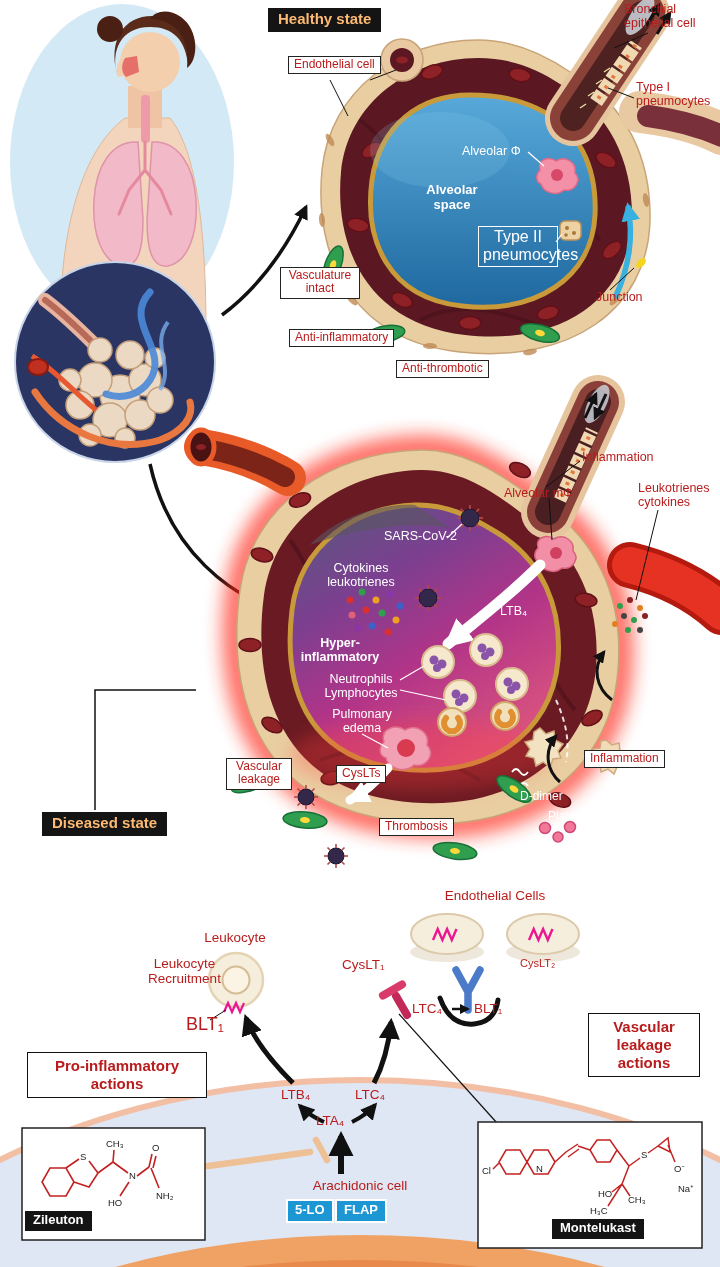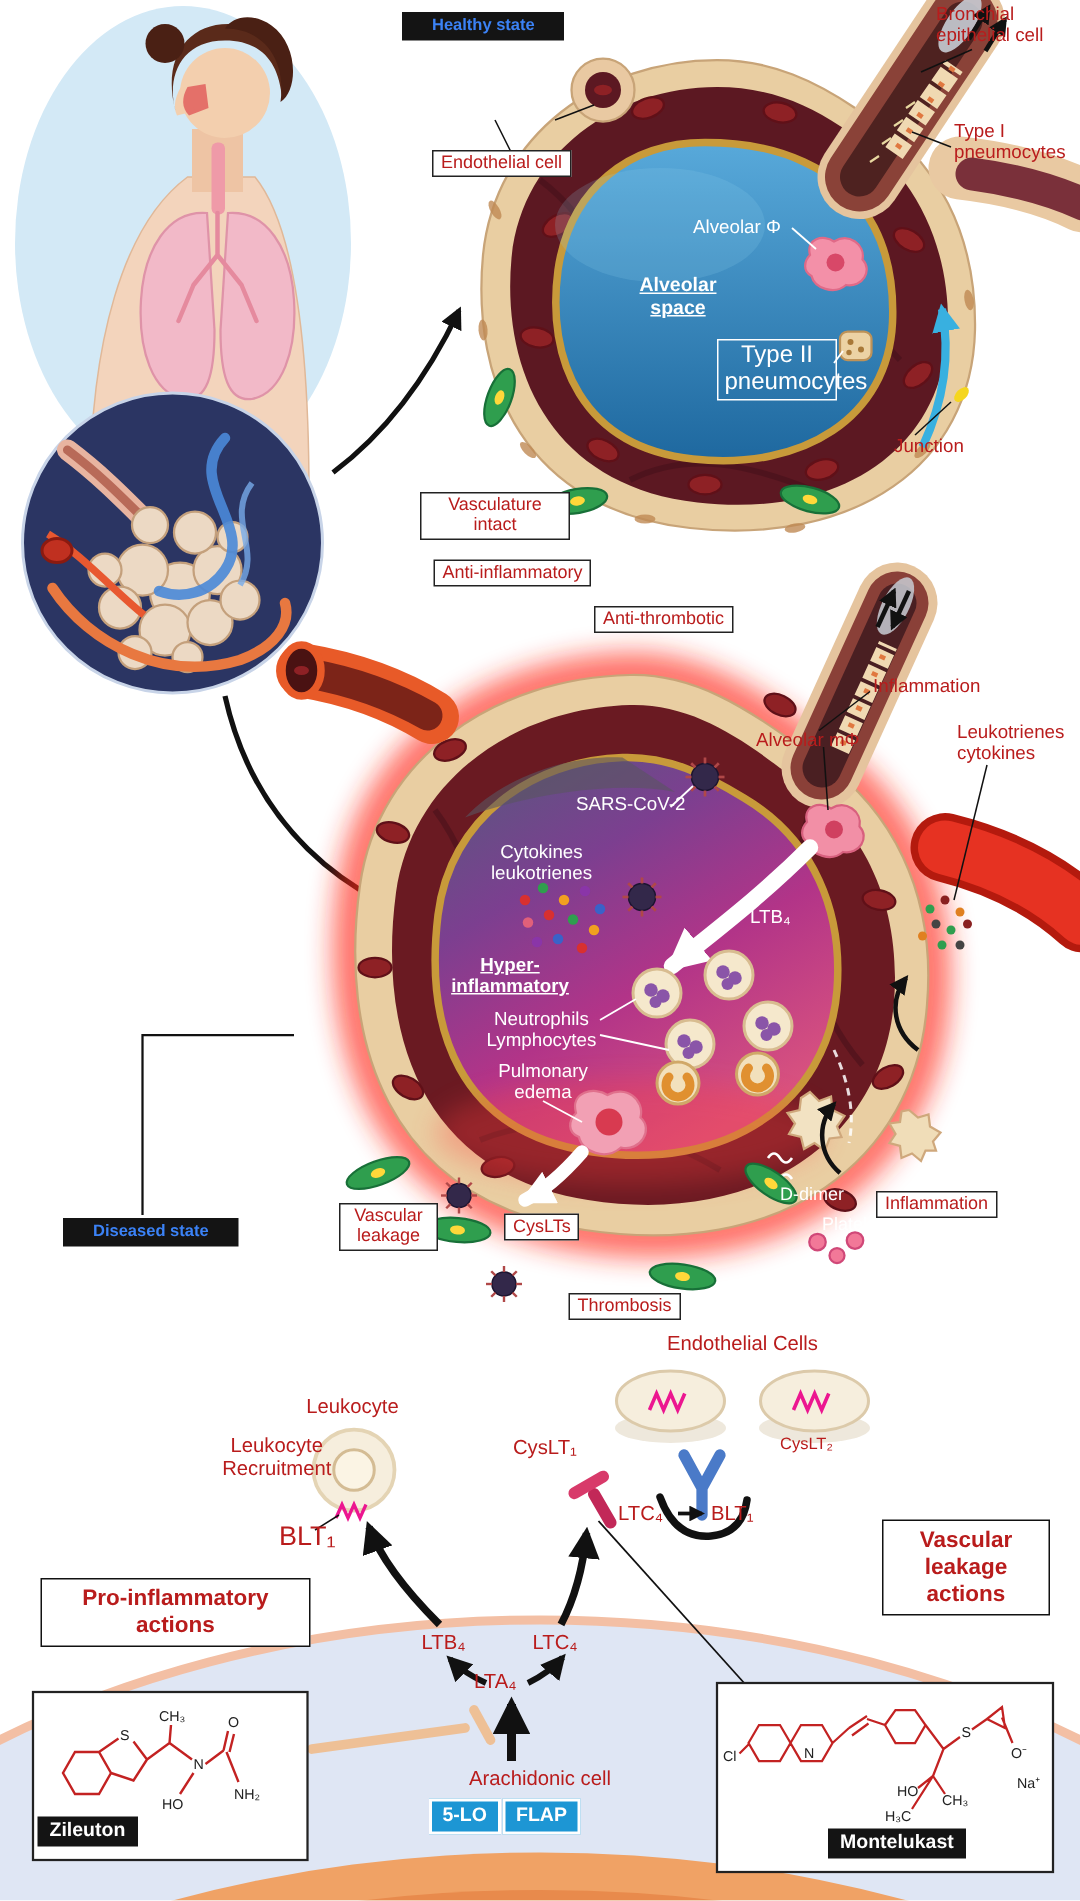--- a/index.html
+++ b/index.html
@@ -4,24 +4,24 @@
 <style>
   * { margin:0; padding:0; box-sizing:border-box; }
   html,body { background:#ffffff; }
   #canvas { position:relative; width:720px; height:1267px; background:#fff; overflow:hidden;
             font-family:"Liberation Sans", sans-serif; }
   #art { position:absolute; left:0; top:0; z-index:1; }
   .lbl { position:absolute; z-index:2; font-size:12.5px; line-height:1.12; color:#b91c1c;
          white-space:pre-line; }
   .c  { text-align:center; }
   .w  { color:#fff; }
-  .b  { font-weight:bold;text-decoration:underline; }
-  .bx { background:#fff; border:1px solid #222; padding:1px 5px 2px; text-align:center; font-size:12px;margin-top:44px; }
+  .b  { font-weight:bold; }
+  .bx { background:#fff; border:1px solid #222; padding:1px 5px 2px; text-align:center; font-size:12px; }
   .bxw{ border:1px solid #fff; padding:1px 4px 2px; text-align:center; color:#fff; font-size:16px; }
-  .badge { background:#141414; color:#3b82f6; font-weight:bold; font-size:11px; padding:3px 20px 4px; }
+  .badge { background:#141414; color:#fdba74; font-weight:bold; font-size:15px; padding:3px 10px 4px; }
   .enzyme { background:#1d96d4; color:#fff; font-weight:bold; font-size:13px; padding:2px 7px 3px;
             border:2px solid #fff; z-index:3; }
   .actions { border:1.5px solid #111; background:#fff; font-weight:bold; font-size:15px;
              line-height:1.2; padding:4px 7px; text-align:center; }
   .drug { background:#141414; color:#fff; font-weight:bold; font-size:13px; padding:2px 8px 3px; z-index:3; }
   .atom { font-size:9.5px; fill:#222; font-family:"Liberation Sans",sans-serif; }
 </style>
 </head>
 <body>
 
@@ -508,21 +508,21 @@
 <div class="lbl" style="left:624px;top:2px;width:92px">Bronchial
 epithelial cell</div>
 <div class="lbl bx" style="left:288px;top:56px">Endothelial cell</div>
 <div class="lbl" style="left:636px;top:80px;width:84px">Type I
 pneumocytes</div>
 <div class="lbl w" style="left:462px;top:144px">Alveolar Φ</div>
 <div class="lbl w b c" style="left:416px;top:183px;width:72px;font-size:13px">Alveolar
 space</div>
 <div class="lbl bxw" style="left:478px;top:226px;width:80px">Type II
 pneumocytes</div>
-<div class="lbl bx" style="left:280px;top:284px;width:100px">Vasculature
+<div class="lbl bx" style="left:280px;top:267px;width:80px">Vasculature
 intact</div>
 <div class="lbl bx" style="left:289px;top:329px">Anti-inflammatory</div>
 <div class="lbl bx" style="left:396px;top:360px">Anti-thrombotic</div>
 <div class="lbl" style="left:596px;top:290px">Junction</div>
 
 <div class="lbl" style="left:582px;top:450px">Inflammation</div>
 <div class="lbl" style="left:504px;top:486px">Alveolar mΦ</div>
 <div class="lbl" style="left:638px;top:481px;width:80px">Leukotrienes
 cytokines</div>
 <div class="lbl w" style="left:384px;top:529px">SARS-CoV-2</div>

